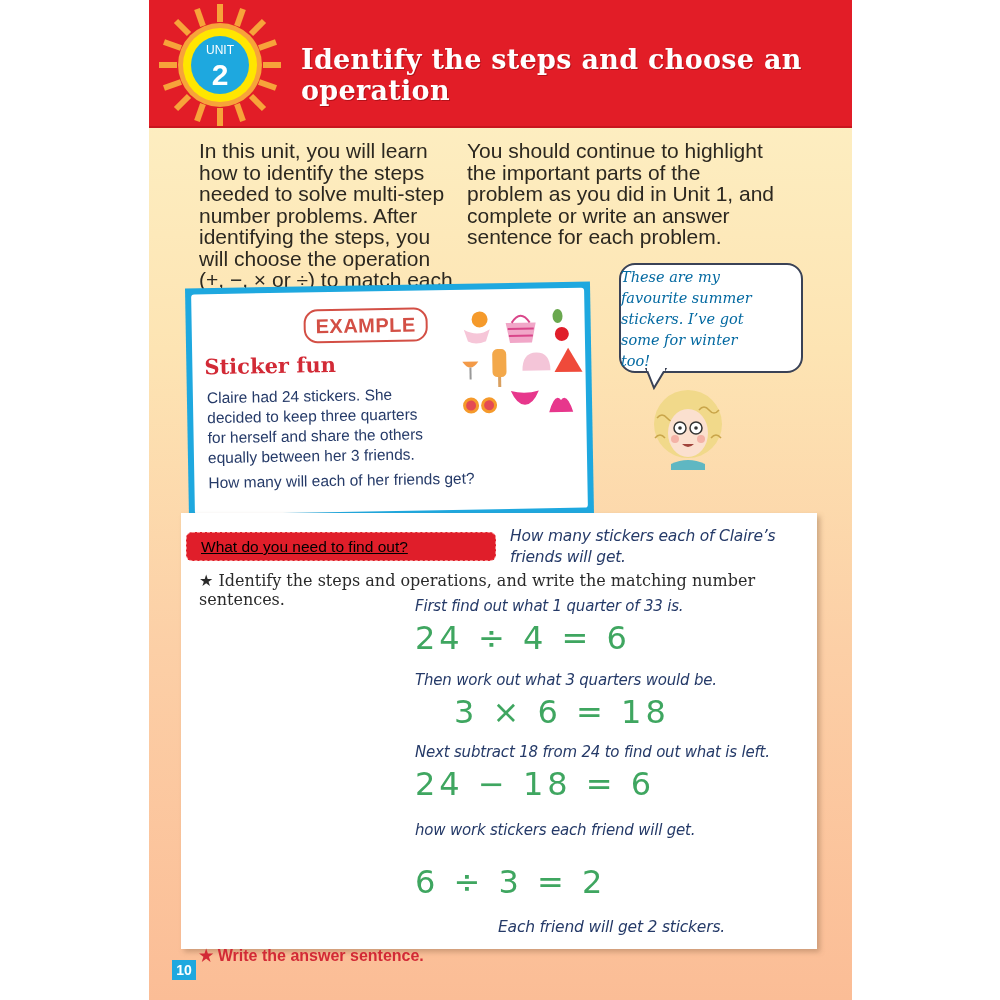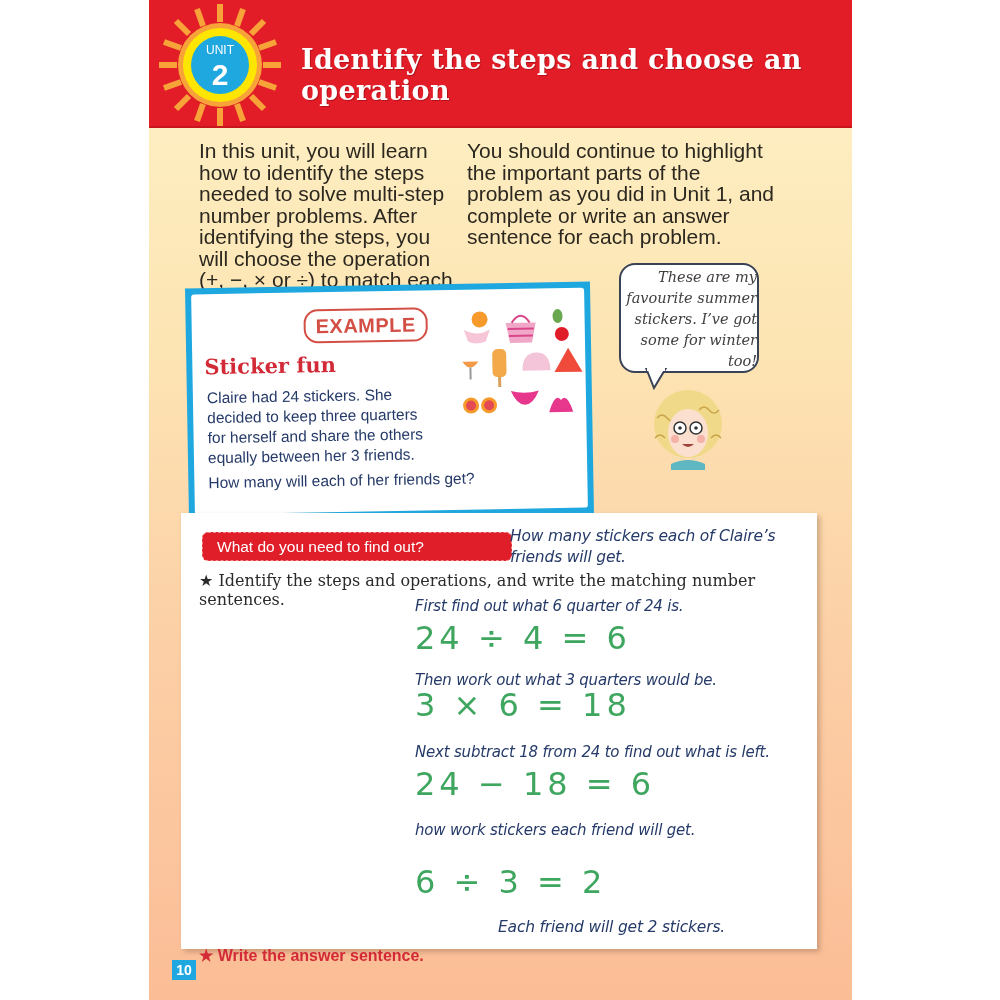--- a/index.html
+++ b/index.html
@@ -22,24 +22,24 @@
     position: absolute; left: 152px; top: 44px;
     color: #ffffff; font-family: "DejaVu Serif", serif; font-size: 27px; font-weight: bold;
     letter-spacing: 0.3px; text-shadow: 1px 1px 0 #b3121a;
   }
 
   .intro { position: absolute; top: 140px; font-size: 21px; line-height: 21.5px; color: #2c2820; }
   .intro-left { left: 50px; width: 255px; }
   .intro-right { left: 318px; width: 310px; }
 
   .bubble {
-    position: absolute; left: 470px; top: 263px; width: 140px; height: 110px;
+    position: absolute; left: 470px; top: 263px; width: 184px; height: 110px;
     background: #ffffff; border: 2px solid #3a4256; border-radius: 16px;
-    text-align: right; font-family: "DejaVu Serif", serif; font-style: italic;
-    font-size: 14.5px; line-height: 21px; color: #404040; padding-top: 2px;
+    text-align: left; font-family: "DejaVu Serif", serif; font-style: italic;
+    font-size: 14.5px; line-height: 21px; color: #0369a1; padding-top: 2px;
   }
   .bubble-tail { position: absolute; left: 495px; top: 368px; width: 30px; height: 22px; }
 
   .girl { position: absolute; left: 500px; top: 388px; width: 78px; height: 82px; }
 
   .example-card {
     position: absolute; left: 38px; top: 285px; width: 405px; height: 232px;
     background: #1ea8df; transform: rotate(-1deg); padding: 6px;
   }
   .example-inner {
@@ -64,23 +64,23 @@
     position: absolute; left: 14px; top: 180px;
     color: #253a68; font-size: 15.5px;
   }
   .stickers { position: absolute; left: 266px; top: 20px; width: 126px; height: 110px; }
 
   .work-card {
     position: absolute; left: 32px; top: 513px; width: 636px; height: 436px;
     background: #ffffff; box-shadow: 3px 3px 5px rgba(150,110,80,0.45);
   }
   .find-out-banner {
-    position: absolute; left: 21px; top: 19px; width: 310px; height: 29px;
+    position: absolute; left: 5px; top: 19px; width: 310px; height: 29px;
     background: #e01e2a; border-radius: 6px; border: 1px dashed #f58a8a;
-    color: #ffffff; font-size: 15.5px; line-height: 27px; padding-left: 14px;
+    color: #000000; font-size: 15.5px; line-height: 27px; padding-left: 14px; text-decoration: underline;
   }
   .hand {
     font-family: "DejaVu Sans", sans-serif; color: #253a68; font-style: italic; letter-spacing: -0.2px;
   }
   .find-out-answer {
     position: absolute; left: 329px; top: 13px; width: 290px; font-size: 15.5px; line-height: 21px;
   }
   .instruction {
     position: absolute; left: 18px; top: 58px; font-size: 16px; color: #2a2a2a;
     font-family: "DejaVu Serif", serif;
@@ -207,25 +207,25 @@
         <path d="M90 104 q6 -20 12 -12 q6 -8 12 12 z" fill="#e7378c"></path>
       </svg>
     </div>
   </div>
 
   <div class="work-card">
     <div class="find-out-banner">What do you need to find out?</div>
     <div class="find-out-answer hand">How many stickers each of Claire’s friends will get.</div>
     <div class="instruction">★ Identify the steps and operations, and write the matching number sentences.</div>
 
-    <div class="step-text hand" style="top:82px;">First find out what 6 quarter of 24 is.</div>
+    <div class="step-text hand" style="top:82px;">First find out what 1 quarter of 33 is.</div>
     <div class="equation" style="top:106px;">24 ÷ 4 = 6</div>
 
     <div class="step-text hand" style="top:156px;">Then work out what 3 quarters would be.</div>
-    <div class="equation" style="top:173px;">3 × 6 = 18</div>
+    <div class="equation" style="top:180px;margin-left:39px;">3 × 6 = 18</div>
 
     <div class="step-text hand" style="top:228px;">Next subtract 18 from 24 to find out what is left.</div>
     <div class="equation" style="top:252px;">24 − 18 = 6</div>
 
     <div class="step-text hand" style="top:306px;">
       <div>how work stickers each friend will get.</div>
     </div>
     <div class="equation" style="top:350px;">6 ÷ 3 = 2</div>
 
     <div class="answer-prompt">★ Write the answer sentence.</div>

